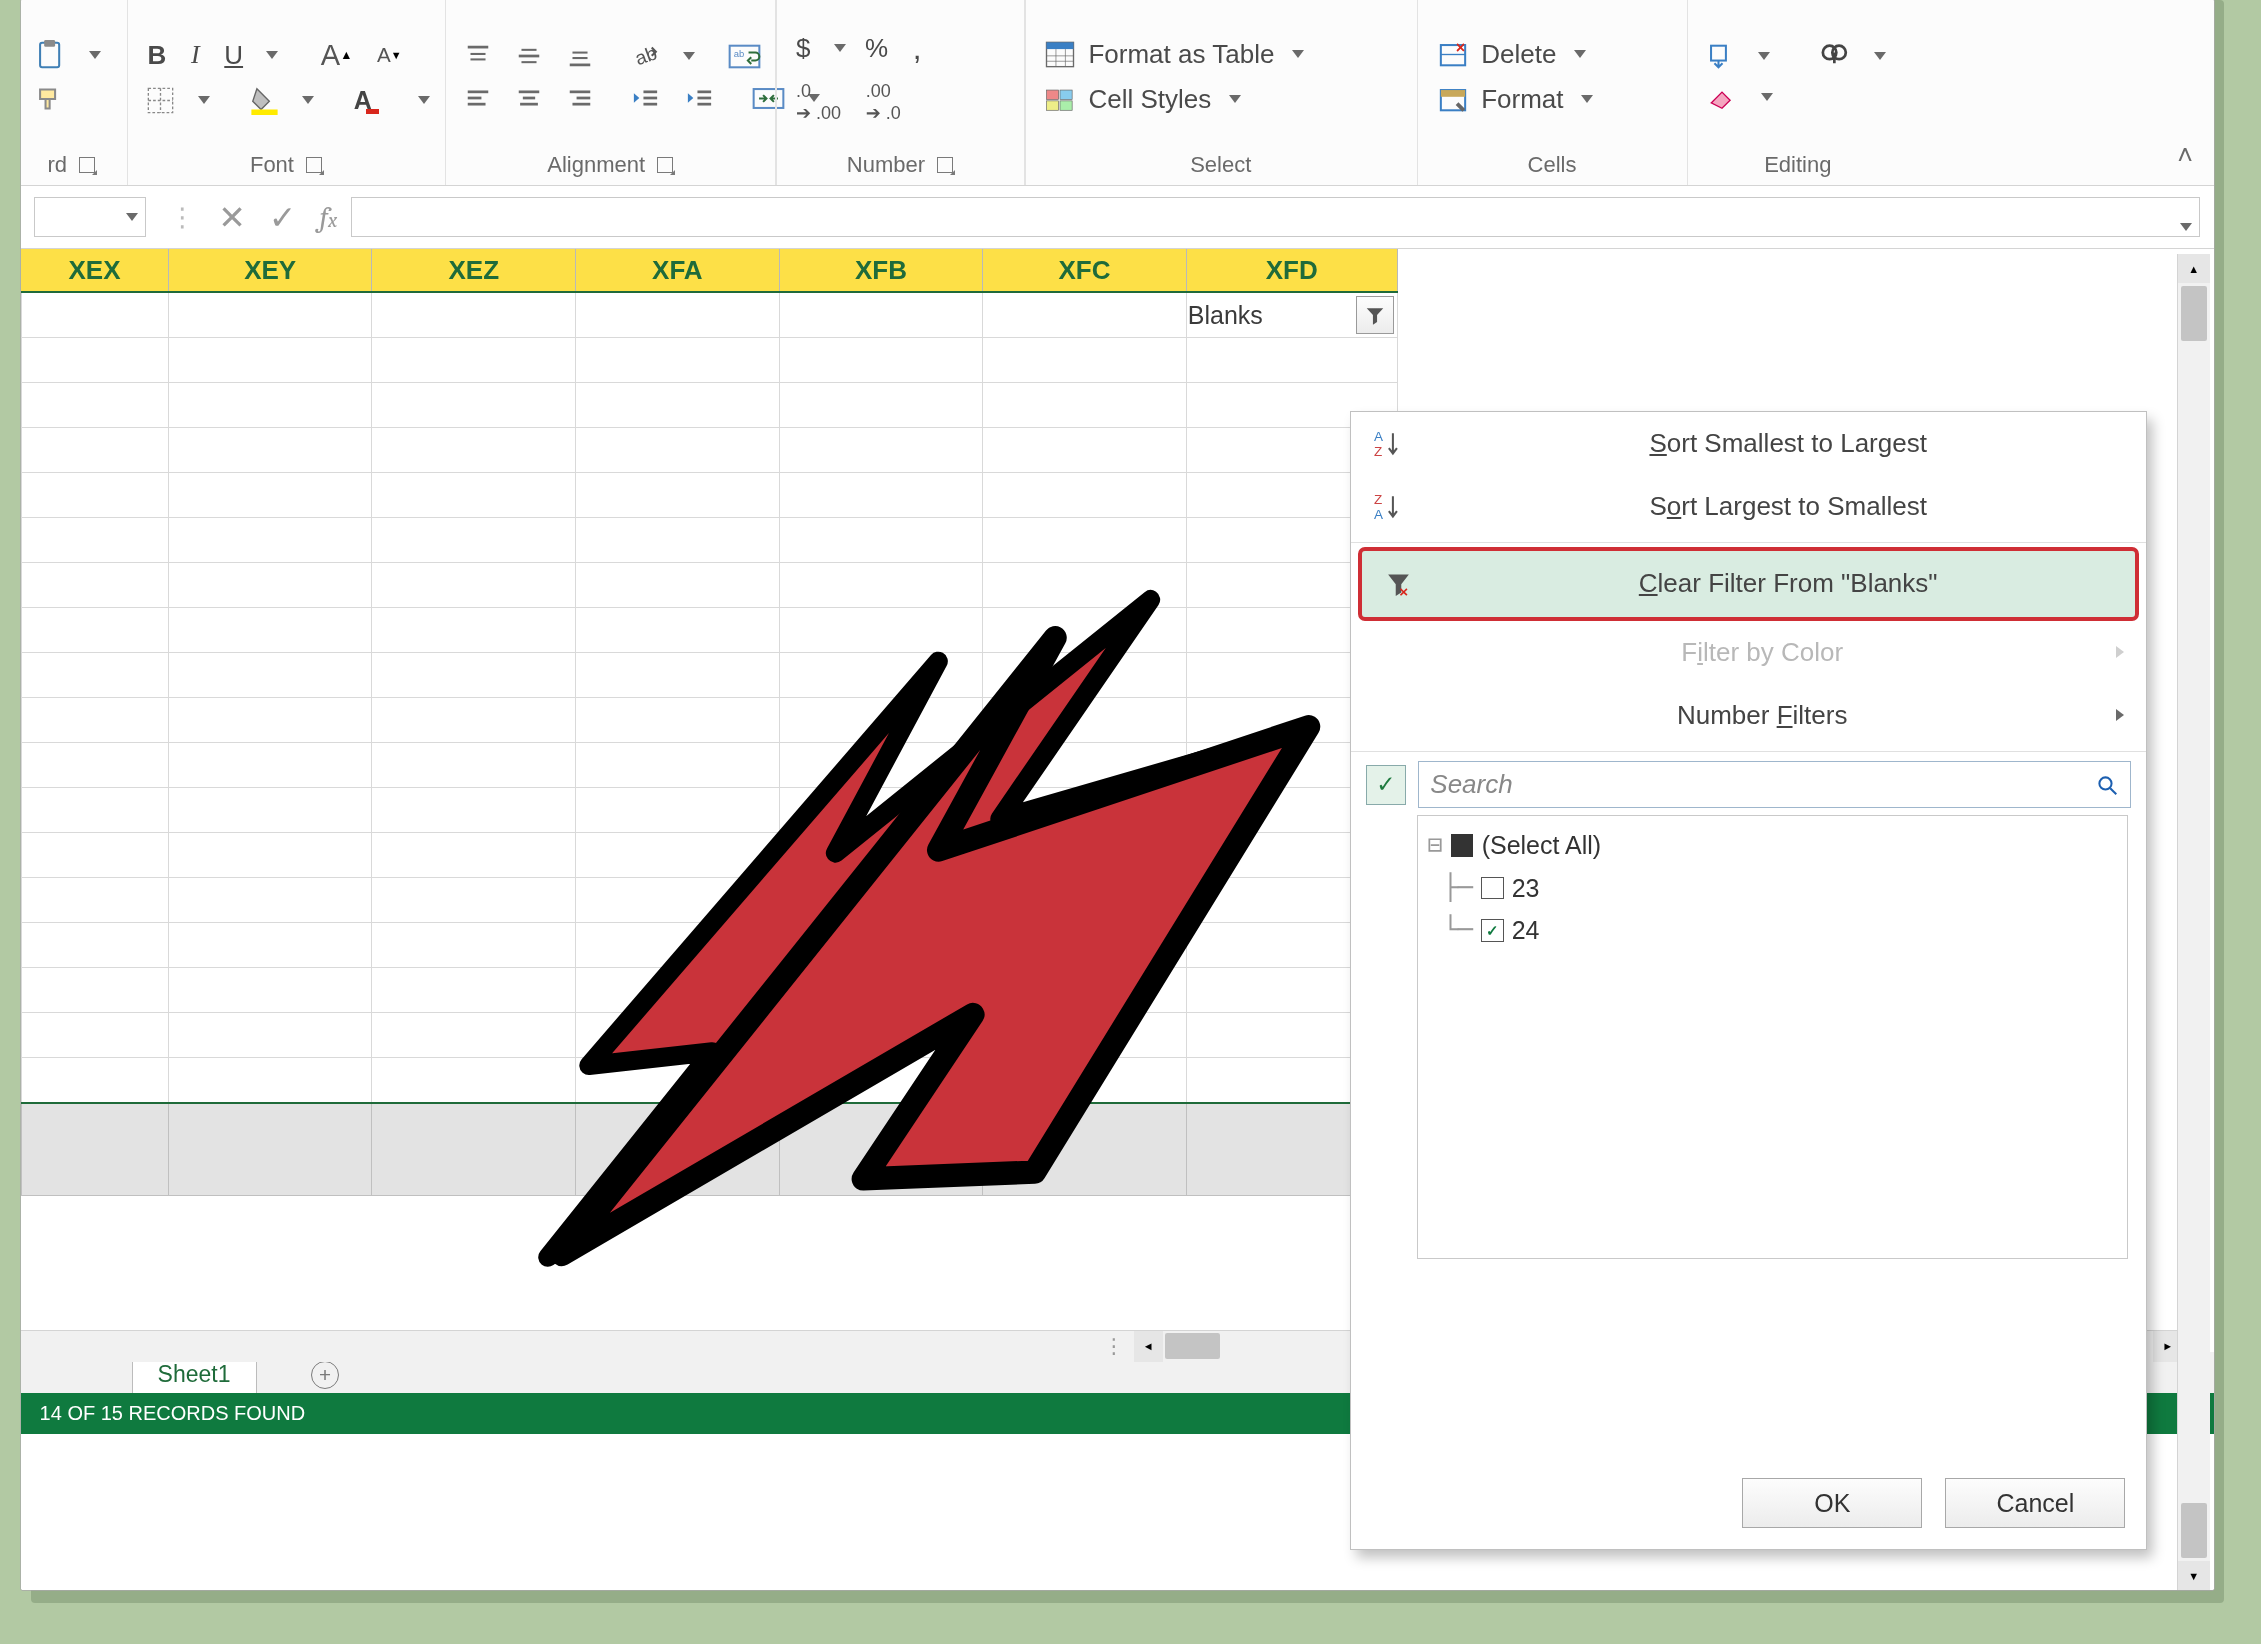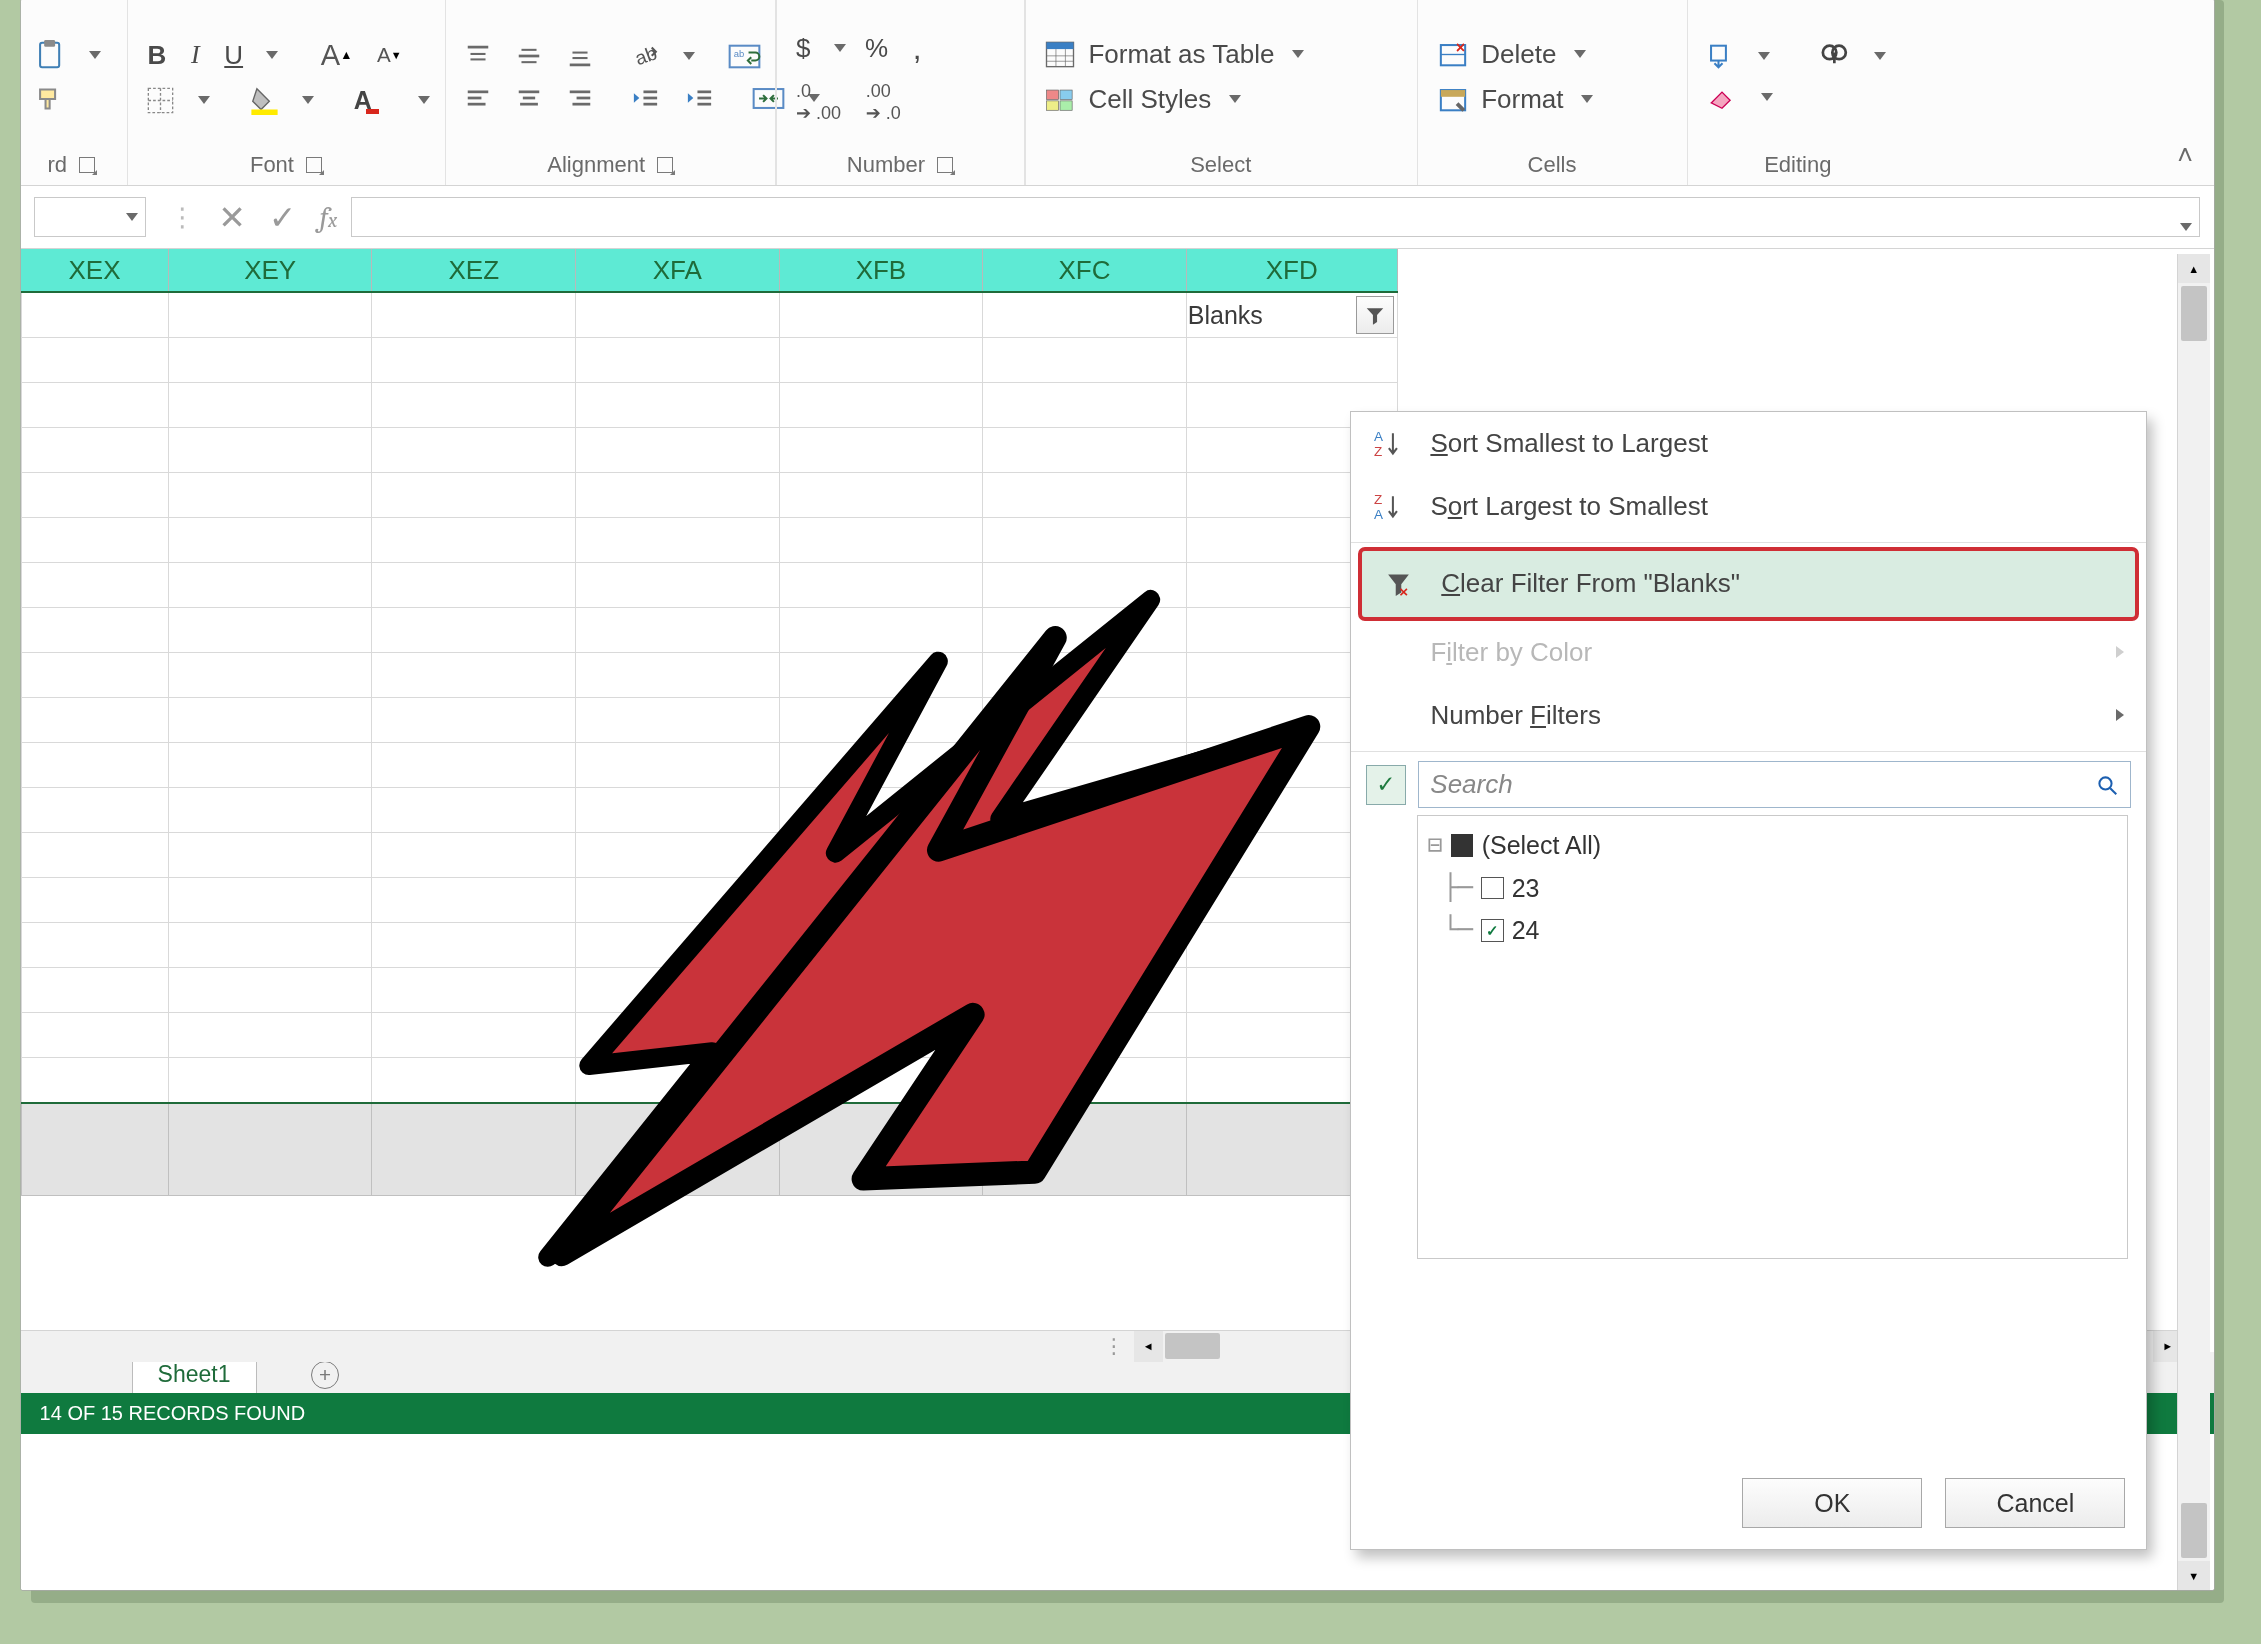--- a/index.html
+++ b/index.html
@@ -158,23 +158,23 @@
     position: relative;
     height: 1185px;
     background: #ffffff;
   }
   table.sheet {
     border-collapse: collapse;
     width: 1377px;
     table-layout: fixed;
   }
   .sheet th {
-    background: #5eead4;
+    background: #fde047;
     color: #1f6b3a;
-    font-weight: 400;
+    font-weight: 700;
     font-size: 26px;
     height: 40px;
     border: 0.7px solid #b9b9b9;
     border-top: none;
   }
   .sheet th:first-child { border-left: none; }
   .sheet td {
     border: 0.7px solid #d9d9d9;
     height: 42px;
   }
@@ -302,21 +302,21 @@
     color: #444;
   }
   .menu-item {
     display: flex;
     align-items: center;
     height: 63px;
     padding-left: 16.4px;
     gap: 22px;
   }
   .menu-item .icon-slot { width: 41px; display:flex; justify-content:center; }
-  .menu-item .label { flex: 1; }
+  .menu-item .label { flex: 1; text-align: center; }
   .menu-item .arrow-r {
     width: 0; height: 0;
     border-top: 6.9px solid transparent;
     border-bottom: 6.9px solid transparent;
     border-left: 8.2px solid #6a6a6a;
     margin-right: 22px;
   }
   .menu-item.disabled { color: #b8b8b8; }
   .menu-item.disabled .arrow-r { border-left-color: #cfcfcf; }
 

